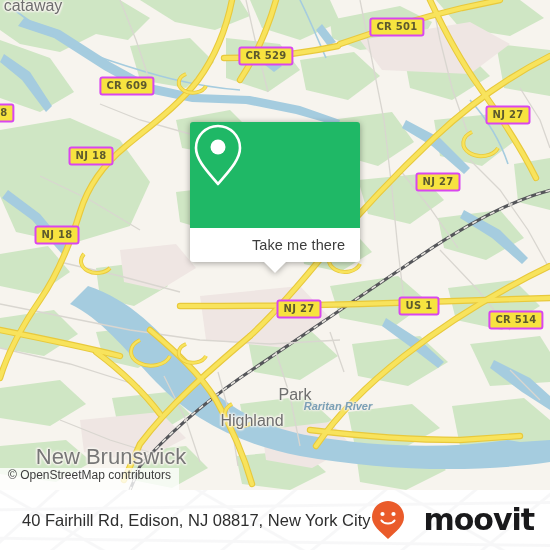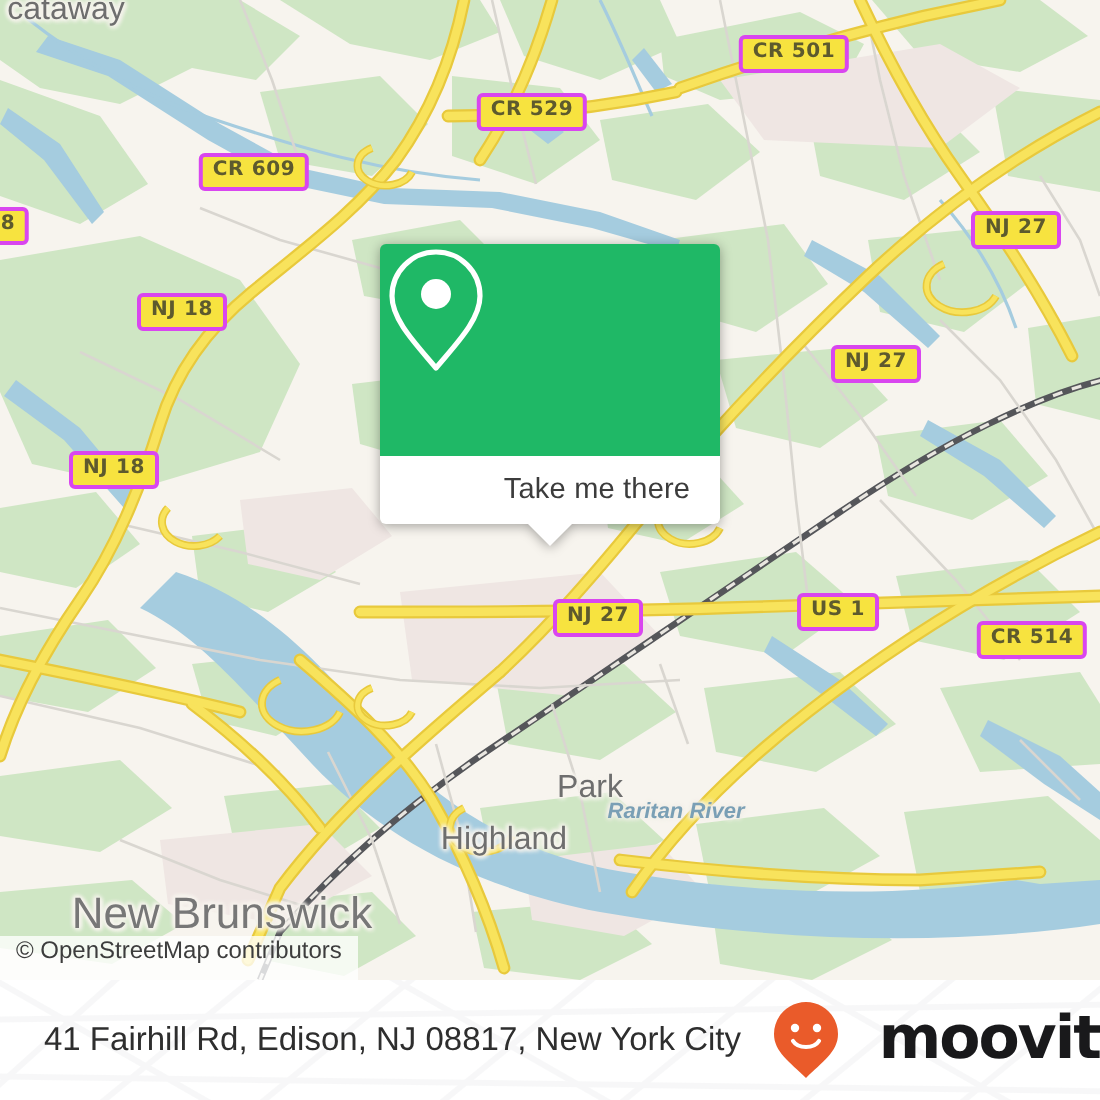--- a/index.html
+++ b/index.html
@@ -83,21 +83,21 @@
   #footer{
     position:absolute;left:0;top:490px;width:550px;height:60px;
     background:#fff;overflow:hidden;
     display:flex;align-items:center;justify-content:space-between;
   }
   #footer .wm{position:absolute;left:0;top:0;width:550px;height:60px;opacity:.07;}
   #addr{
     position:relative;margin-left:22px;color:#2e2e2e;
     font-size:16.5px;letter-spacing:0;white-space:nowrap;
   }
-  #brand{position:relative;display:flex;align-items:center;gap:17px;}
+  #brand{position:relative;display:flex;align-items:center;margin-right:16px;gap:17px;}
   #brand .word{
     font-family:"DejaVu Sans",sans-serif;
     font-weight:bold;font-size:30px;color:#19191b;letter-spacing:-1px;
     line-height:30px;margin-left:2px;
   }
 </style>
 </head>
 <body>
 
 <div id="app">
@@ -335,21 +335,21 @@
           <path d="M390 70 L500 -20"></path>
         <path d="M470 70 L580 -20"></path>
         <path d="M-20 -10 L120 70"></path>
           <path d="M180 -10 L320 70"></path>
         <path d="M380 -10 L520 70"></path>
         <path d="M-20 20 L580 12"></path>
           <path d="M-20 48 L580 56"></path>
       </g>
     </svg>
 
-    <div id="addr">41 Fairhill Rd, Edison, NJ 08817, New York City</div>
+    <div id="addr">40 Fairhill Rd, Edison, NJ 08817, New York City</div>
 
     <div id="brand">
       <svg width="34" height="40" viewBox="0 0 34 40">
         <path d="M17 1 C8.2 1 1 8.2 1 17 C1 26 9 31 17 39 C25 31 33 26 33 17 C33 8.2 25.8 1 17 1 Z" fill="#ea5b2a"></path>
         <circle cx="11.5" cy="14" r="2.1" fill="#ffffff"></circle>
         <circle cx="22.5" cy="14" r="2.1" fill="#ffffff"></circle>
         <path d="M10.5 20.5 C13 24.5 21 24.5 23.5 20.5" stroke="#ffffff" stroke-width="2.1" fill="none" stroke-linecap="round"></path>
       </svg>
       <span class="word">moovit</span>
     </div>

